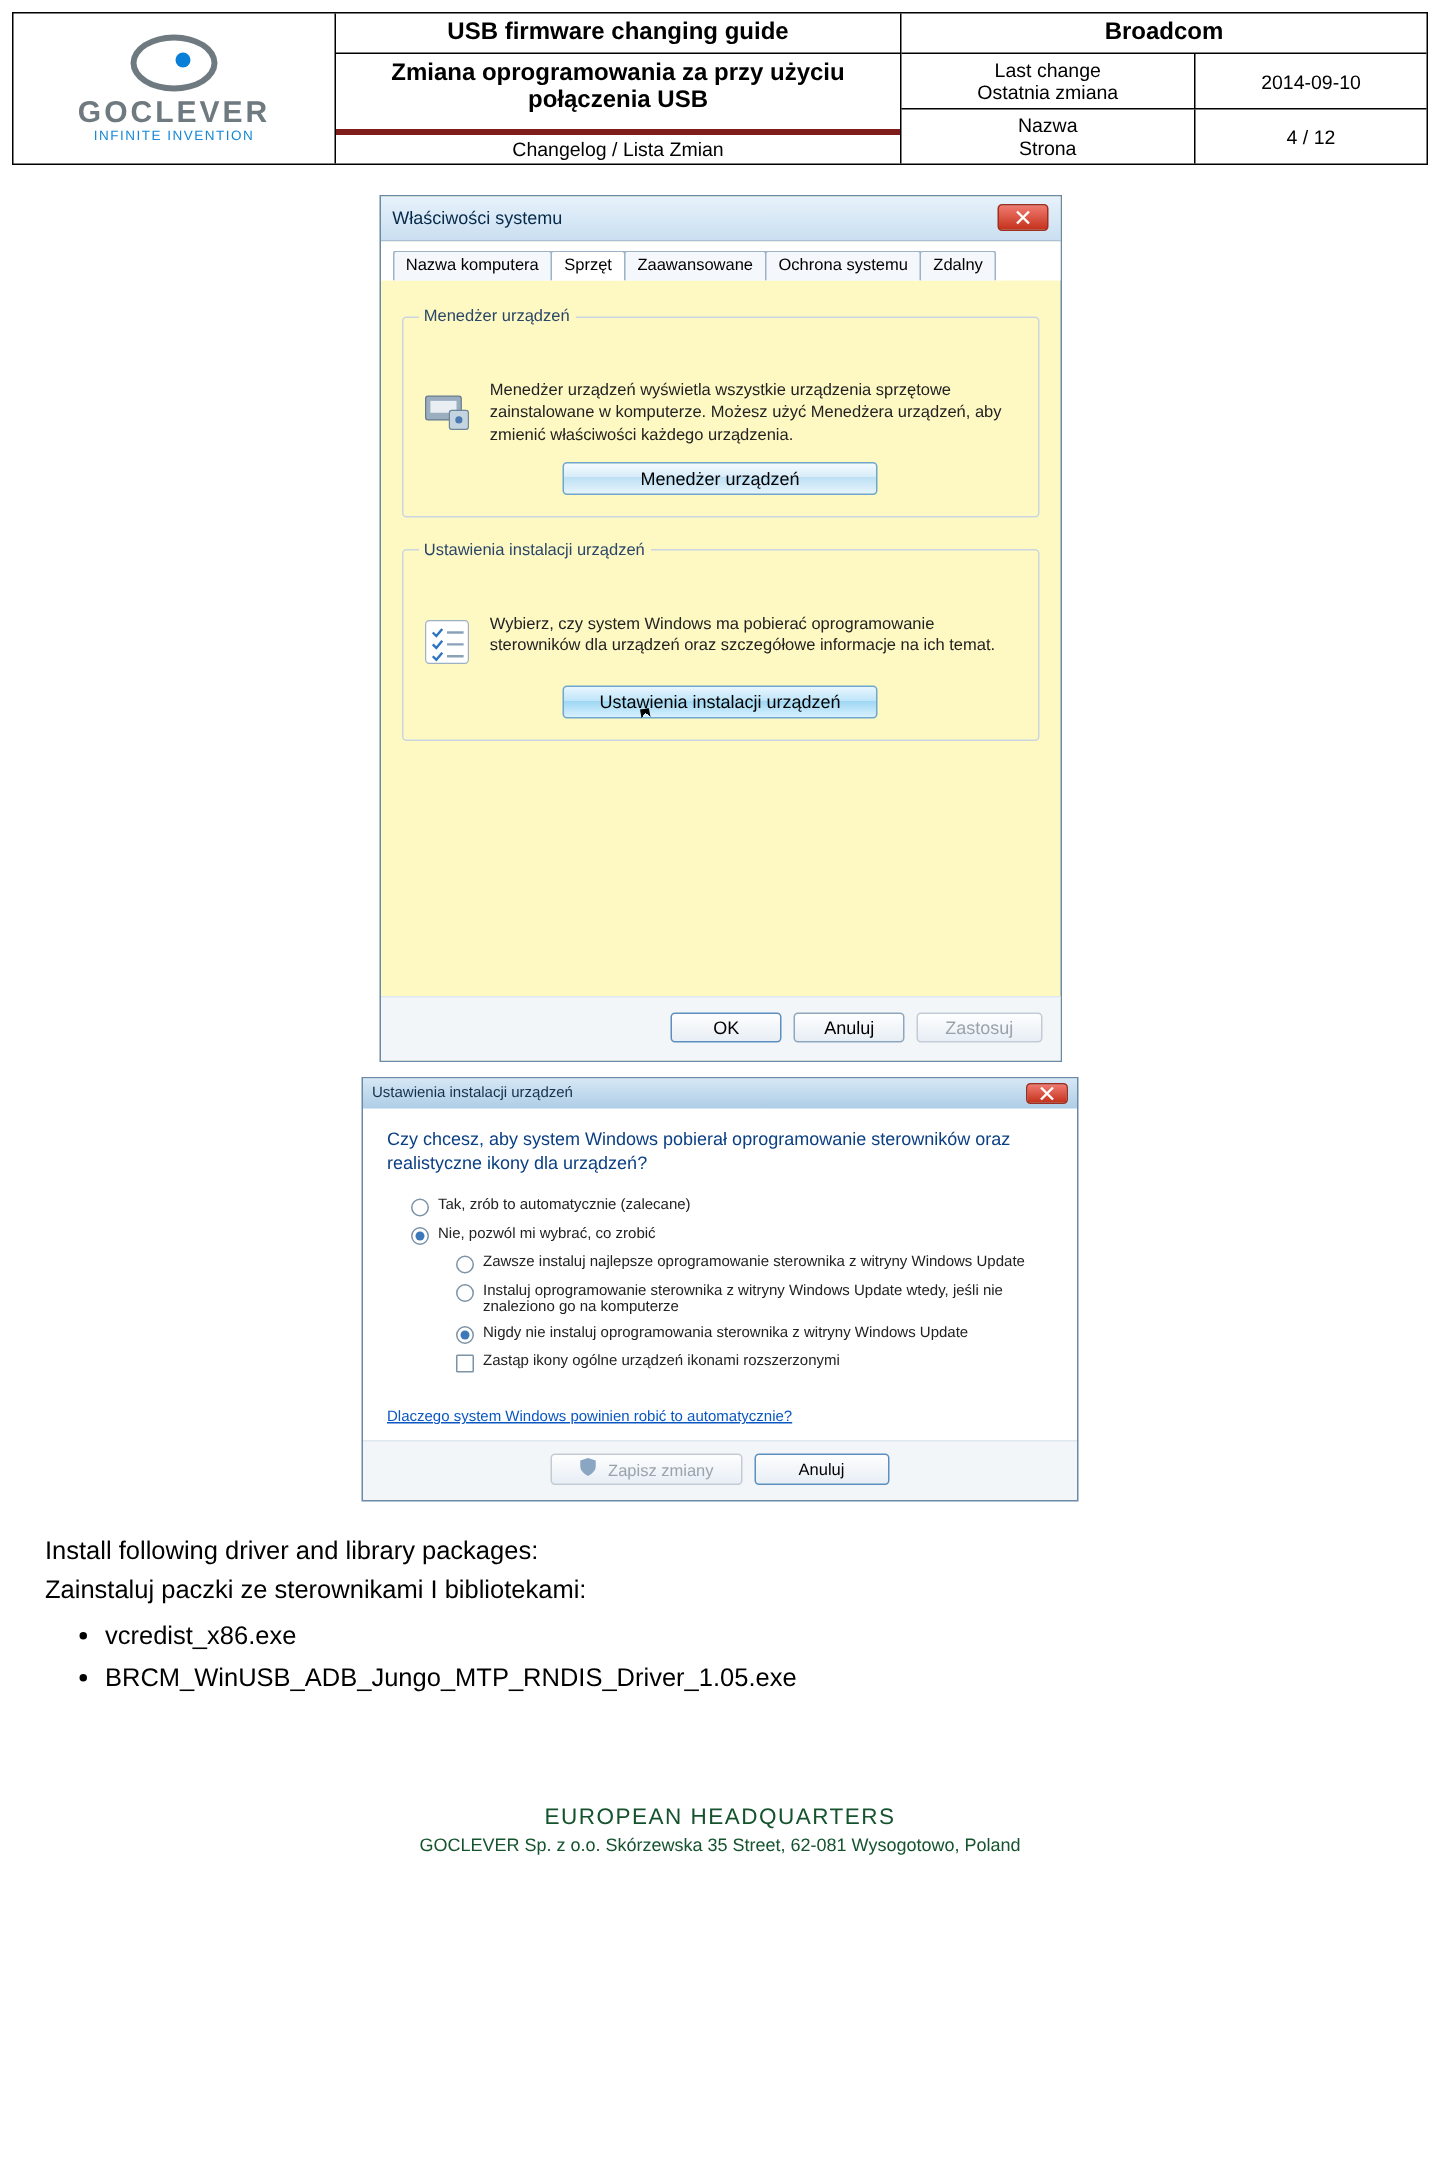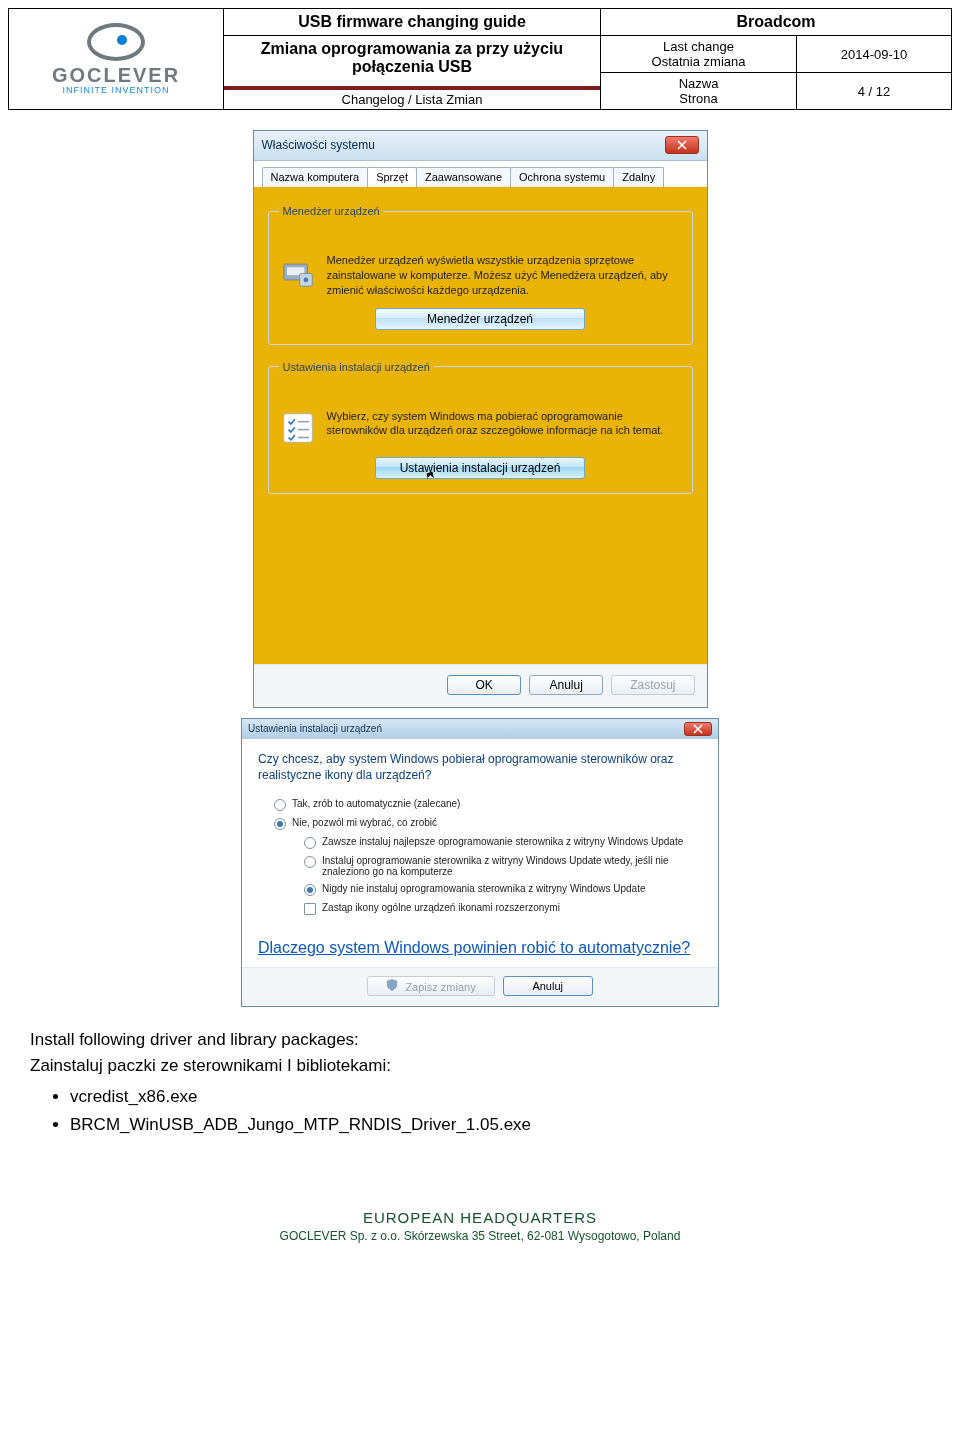--- a/index.html
+++ b/index.html
@@ -38,21 +38,21 @@
   .meta-label { width: 56%; border-right: 1px solid #000; text-align: center; padding: 3px 4px; font-size: 13px; display:flex; flex-direction:column; align-items:center; justify-content:center; }
   .meta-val { flex: 1; text-align: center; padding: 3px 4px; font-size: 13px; display:flex; align-items:center; justify-content:center; }
   .brand-row { font-weight: 700; font-size: 16px; text-align:center; justify-content:center; }
 
   
   .dlg {
     width: 455px;
     margin: 20px auto 10px;
     border: 1px solid #6b8aa8;
     font-family: "Segoe UI", Tahoma, sans-serif;
-    background: #eab308;
+    background: #fef9c3;
   }
   .dlg-titlebar {
     background: linear-gradient(#e7f2fb, #cadff1);
     display: flex; align-items: center;
     padding: 5px 8px 6px;
     font-size: 12px;
     color: #062a4a;
     border-bottom: 1px solid #a9c1d7;
   }
   .dlg-titlebar .title-text { flex: 1; }
@@ -175,21 +175,21 @@
   }
   .dlg2-titlebar .t { flex:1; }
   .dlg2-body { padding: 10px 16px; font-size: 10px; color: #222; }
   .dlg2-body .main-q { color: #0b3f84; font-size: 12px; line-height:1.4; margin: 2px 0 14px; }
   .radio-row, .check-row { display: flex; align-items: flex-start; gap: 6px; margin: 6px 0 6px 16px; }
   .radio-row.indent, .check-row.indent { margin-left: 46px; }
   .radio-glyph, .check-glyph { width: 12px; height: 12px; border: 1px solid #7d93a6; display:inline-flex; align-items:center; justify-content:center; flex-shrink:0; margin-top:1px; }
   .radio-glyph { border-radius: 50%; }
   .radio-glyph.checked::after { content:""; width:6px; height:6px; background:#3b79b8; border-radius:50%; }
   .check-glyph { border-radius:1px; }
-  .why-link { color:#0a57c2; text-decoration: underline; font-size:16px; margin-top:24px; display:block; }
+  .why-link { color:#0a57c2; text-decoration: underline; font-size:10px; margin-top:24px; display:block; }
   .dlg2-footer {
     display:flex; gap:8px; justify-content:center;
     border-top:1px solid #dfe7ef; background:#f3f6f9;
     padding: 8px 10px 10px;
   }
   .dlg2-footer .footer-btn { font-size:11px; min-width:90px; }
   .shield-icon { width: 12px; height:12px; margin-right:4px; display:inline-block; }
 
   
   .body-text {

